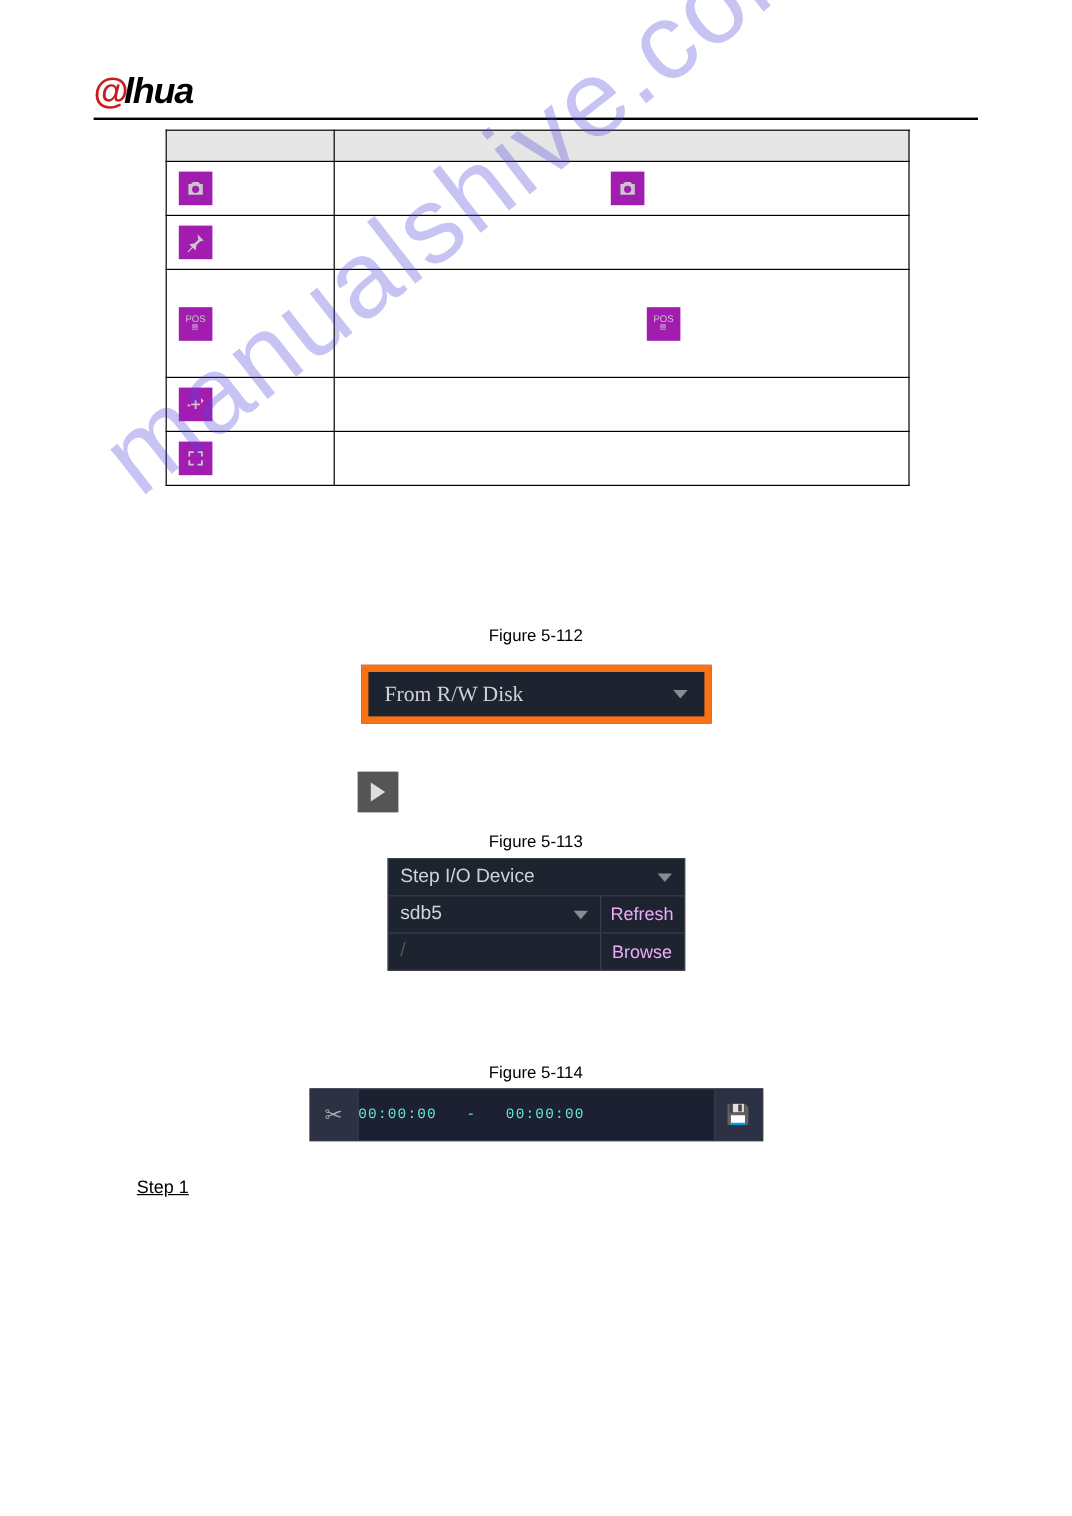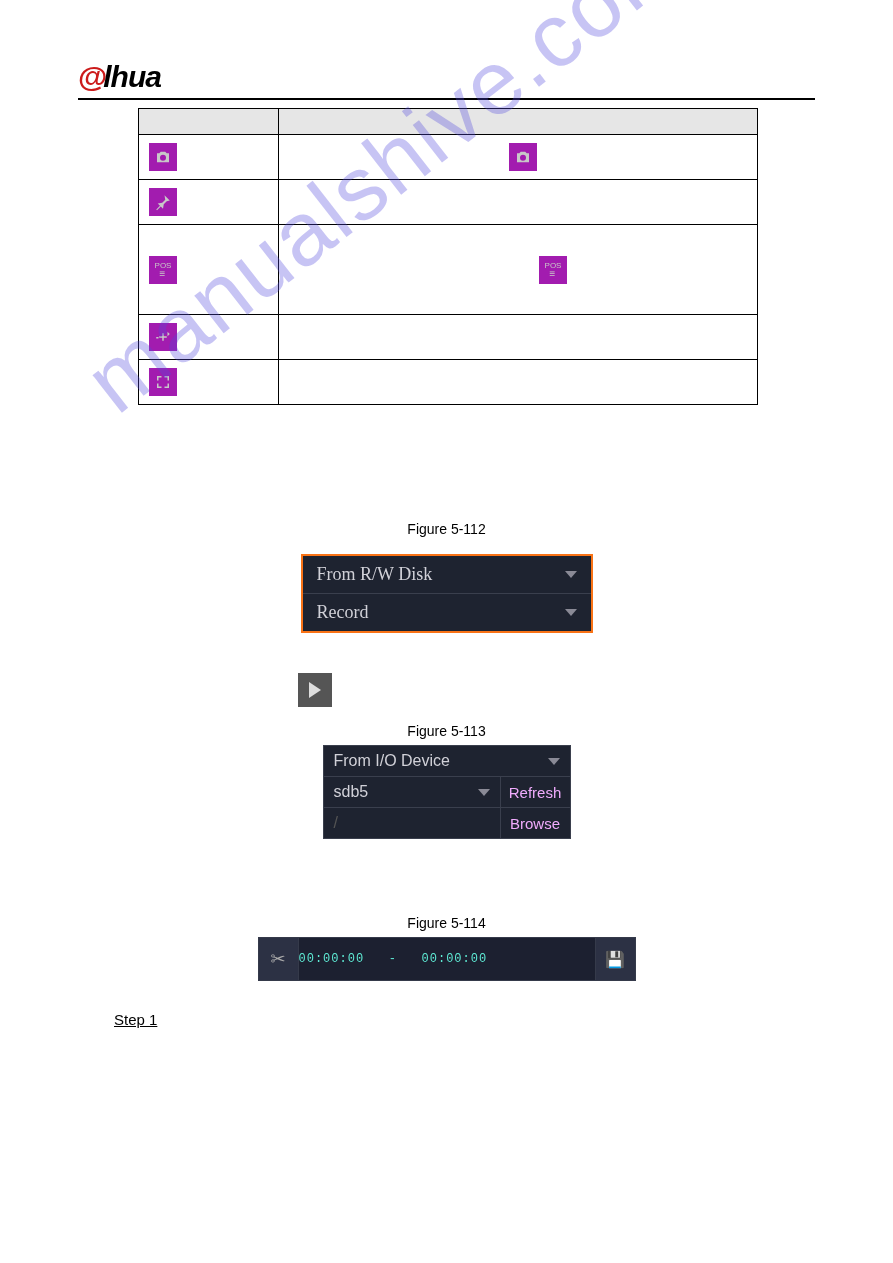--- a/index.html
+++ b/index.html
@@ -85,21 +85,21 @@
   .fig-caption {
     text-align: center;
     font-size: 14px;
     margin: 16px 0 6px 0;
   }
 
   .ui-panel-1 {
     width: 292px;
     margin: 17px auto;
     background: #1e2330;
-    border: 2px solid #f97316;
+    border: 6px solid #f97316;
   }
   .ui-row {
     display: flex;
     align-items: center;
     justify-content: space-between;
     padding: 8px 14px;
     border-bottom: 1px solid #3a3f4d;
     color: #d1d1d8;
     font-size: 18px;
     font-family: "Times New Roman", serif;
@@ -299,35 +299,31 @@
     </table>
 
   <div style="height:100px;"></div>
 
   <div class="fig-caption">Figure 5-112</div>
   <div class="ui-panel-1">
     <div class="ui-row">
       <span>From R/W Disk</span>
       <span class="chev-down"></span>
     </div>
-    <div class="ui-row">
-      <span>Record</span>
-      <span class="chev-down"></span>
-    </div>
   </div>
 
   <div class="play-btn">
     <div class="tri"></div>
   </div>
 
   <div class="fig-caption">Figure 5-113</div>
   <div class="ui-panel-2">
     <div class="ui2-row">
       <div class="ui2-main">
-        <span>From I/O Device</span>
+        <span>Step I/O Device</span>
         <span class="chev-down"></span>
       </div>
     </div>
     <div class="ui2-row">
       <div class="ui2-main">
         <span>sdb5</span>
         <span class="chev-down"></span>
       </div>
       <div class="ui2-btn">Refresh</div>
     </div>

